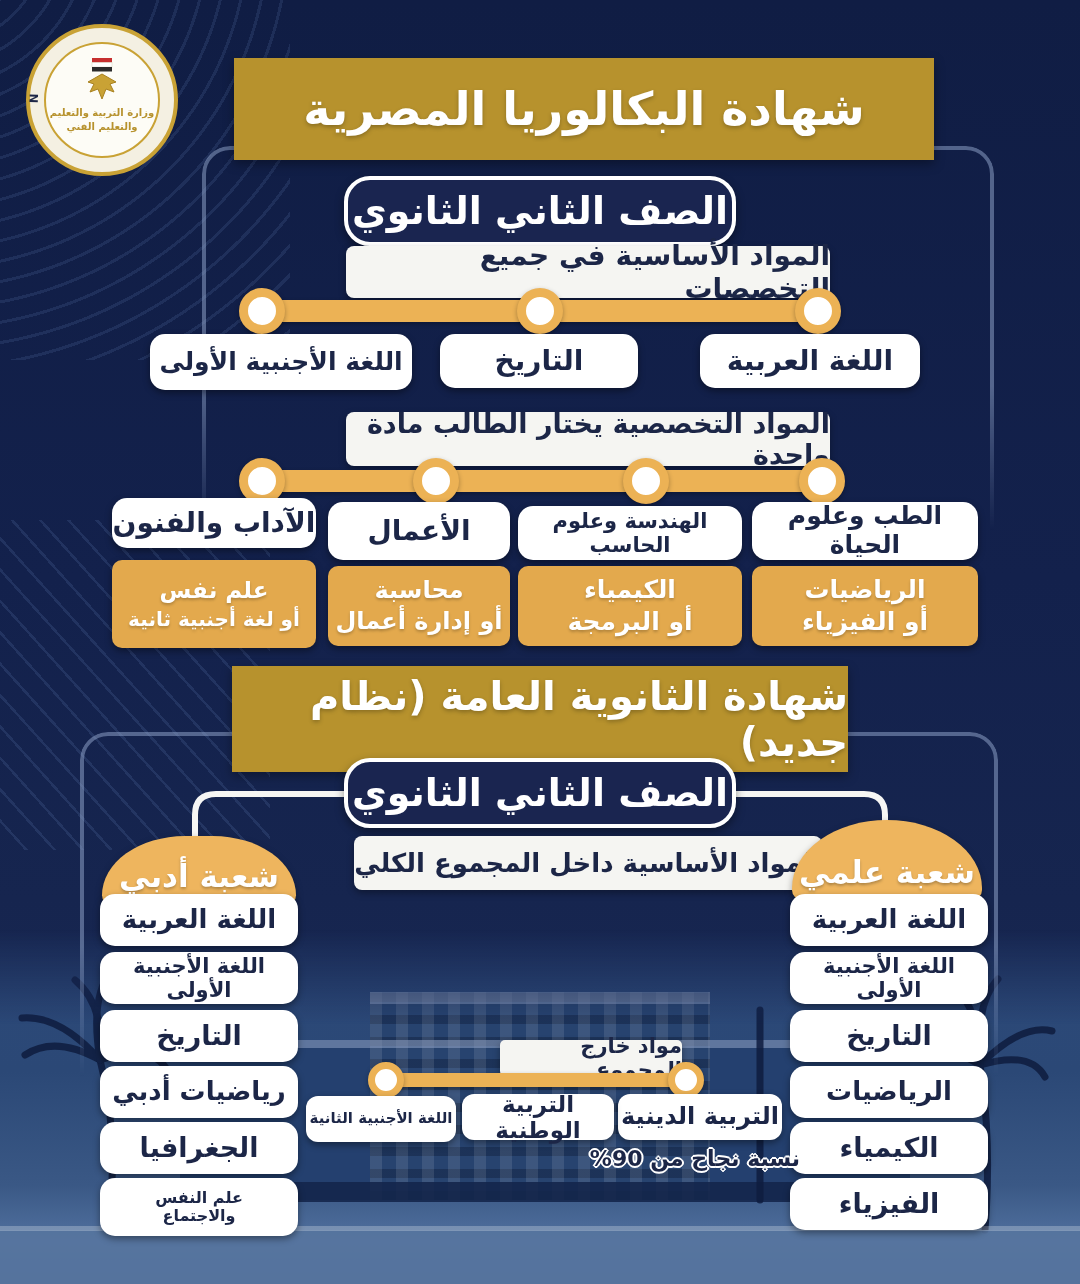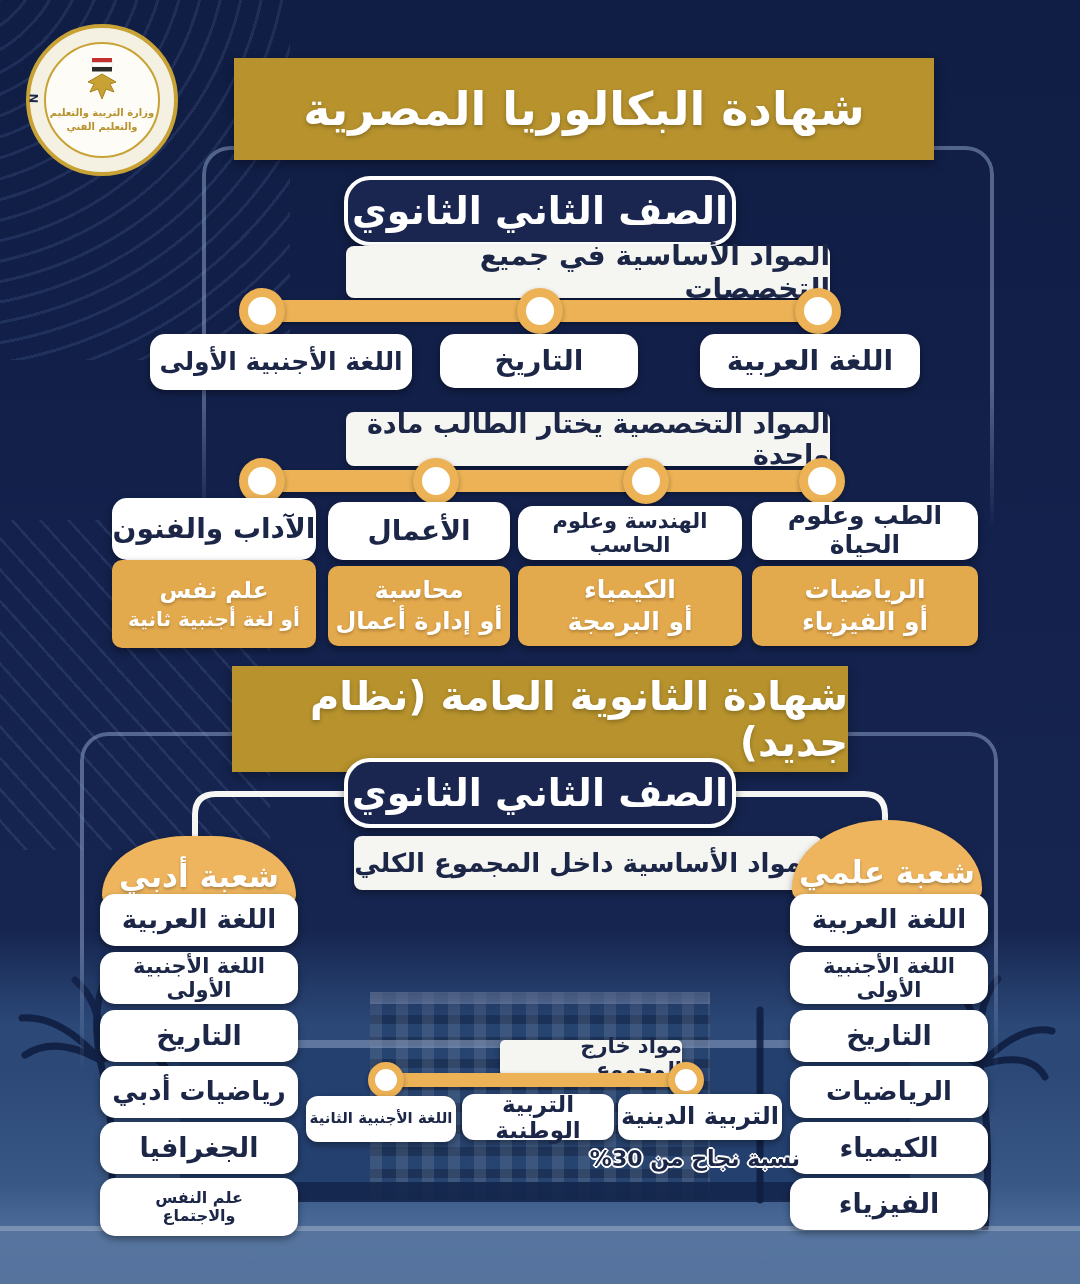--- a/index.html
+++ b/index.html
@@ -139,21 +139,21 @@
 
   <div class="abs tl-bar" style="left:250px;top:470px;width:584px;height:22px;"></div>
   <div class="abs dot" style="left:799px;top:458px;"></div>
   <div class="abs dot" style="left:623px;top:458px;"></div>
   <div class="abs dot" style="left:413px;top:458px;"></div>
   <div class="abs dot" style="left:239px;top:458px;"></div>
 
   <div class="abs card" style="left:752px;top:502px;width:226px;height:58px;font-size:25px;" dir="rtl">الطب وعلوم الحياة</div>
   <div class="abs card" style="left:518px;top:506px;width:224px;height:54px;font-size:21px;" dir="rtl">الهندسة وعلوم الحاسب</div>
   <div class="abs card" style="left:328px;top:502px;width:182px;height:58px;font-size:28px;" dir="rtl">الأعمال</div>
-  <div class="abs card" style="left:112px;top:498px;width:204px;height:62px;font-size:28px;" dir="rtl">الآداب والفنون</div>
+  <div class="abs card" style="left:112px;top:498px;width:204px;height:50px;font-size:28px;" dir="rtl">الآداب والفنون</div>
 
   <div class="abs gcard" style="left:752px;top:566px;width:226px;height:80px;font-size:25px;" dir="rtl">
     <div>الرياضيات</div>
     <div>أو الفيزياء</div>
   </div>
   <div class="abs gcard" style="left:518px;top:566px;width:224px;height:80px;font-size:25px;" dir="rtl">
     <div>الكيمياء</div>
     <div>أو البرمجة</div>
   </div>
   <div class="abs gcard" style="left:112px;top:560px;width:204px;height:88px;font-size:23px;" dir="rtl">
@@ -199,16 +199,16 @@
   <div class="abs tl-bar" style="left:380px;top:1073px;width:312px;height:14px;border-radius:7px;"></div>
   <div class="abs dot-s" style="left:668px;top:1062px;"></div>
   <div class="abs dot-s" style="left:368px;top:1062px;"></div>
 
   <div class="abs card" style="left:618px;top:1094px;width:164px;height:46px;font-size:24px;border-radius:12px;" dir="rtl">التربية الدينية</div>
   <div class="abs card" style="left:462px;top:1094px;width:152px;height:46px;font-size:23px;border-radius:12px;" dir="rtl">التربية الوطنية</div>
   <div class="abs card" style="left:306px;top:1096px;width:150px;height:46px;font-size:15px;border-radius:12px;" dir="rtl">اللغة الأجنبية الثانية</div>
 
   <div class="abs pass-note" style="left:588px;top:1146px;width:214px;font-size:22px;" dir="rtl">
     <span>نسبة نجاح من</span>
-    <span dir="ltr">%30</span>
+    <span dir="ltr">%90</span>
   </div>
 
 </div>
 
 </body></html>

